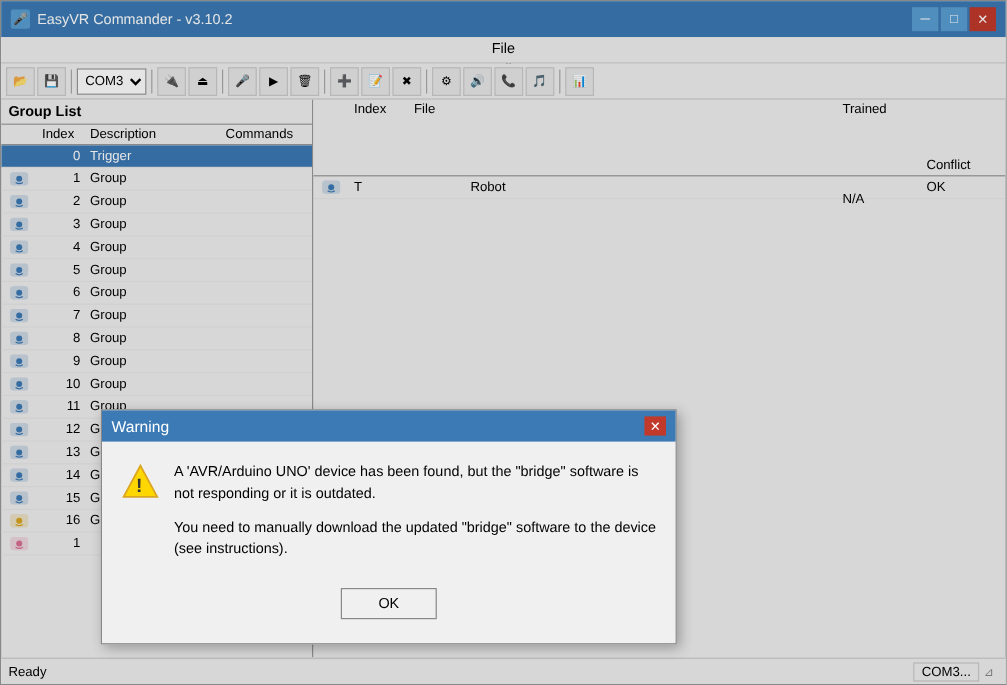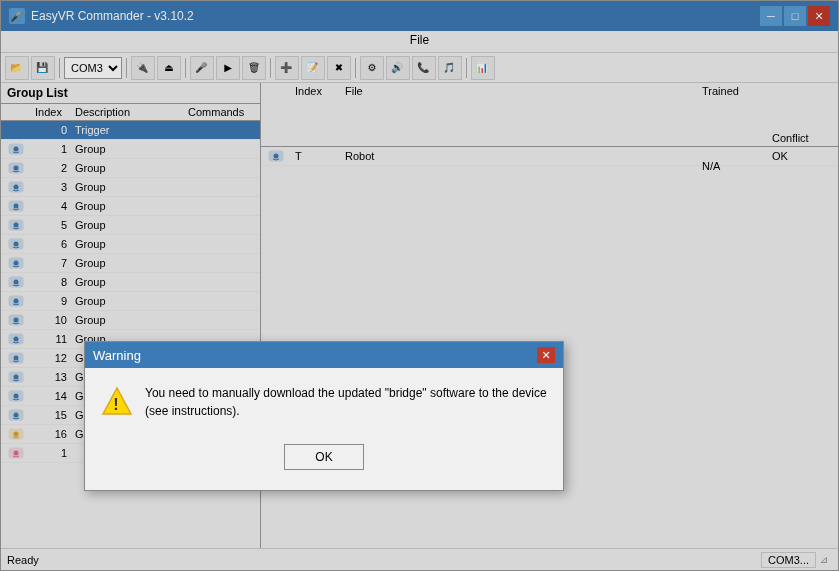--- a/index.html
+++ b/index.html
@@ -207,21 +207,21 @@
     .tth-conflict { width: 70px; padding: 2px 4px; margin-top: 47px; }
 
     .trigger-row {
       display: flex;
       align-items: center;
       height: 19px;
       border-bottom: 1px solid #e8e8e8;
     }
     .tr-icon { width: 30px; display: flex; align-items: center; justify-content: center; font-size: 14px; }
     .tr-index { width: 50px; padding: 0 4px; font-size: 11px; }
-    .tr-label { flex: 1; padding: 0 4px; font-size: 11px; }
+    .tr-label { flex: 1; padding: 0 4px; font-size: 11px; margin-left: 47px; }
     .tr-trained { width: 70px; padding: 0 4px; font-size: 11px; margin-top: 20px; }
     .tr-conflict { width: 70px; padding: 0 4px; font-size: 11px; }
 
     
     .status-bar {
       height: 22px;
       background: #f0f0f0;
       border-top: 1px solid #ccc;
       display: flex;
       align-items: center;
@@ -655,20 +655,21 @@
         <button class="dialog-close-btn">✕</button>
       </div>
       <div class="dialog-content">
         <div class="dialog-message-area">
 
           <svg class="warning-icon" viewBox="0 0 32 32" xmlns="http://www.w3.org/2000/svg">
             <polygon points="16,2 30,28 2,28" fill="#FFD700" stroke="#DAA520" stroke-width="1.5"></polygon>
             <text x="15" y="24" font-size="16" font-weight="bold" fill="#333" text-anchor="middle">!</text>
           </svg>
           <div class="dialog-text">
+            <p>A 'AVR/Arduino UNO' device has been found, but the "bridge" software is not responding or it is outdated.</p>
             <p>You need to manually download the updated "bridge" software to the device (see instructions).</p>
           </div>
         </div>
         <div class="dialog-buttons">
           <button class="ok-btn">OK</button>
         </div>
       </div>
     </div>
   </div>
 </div>

